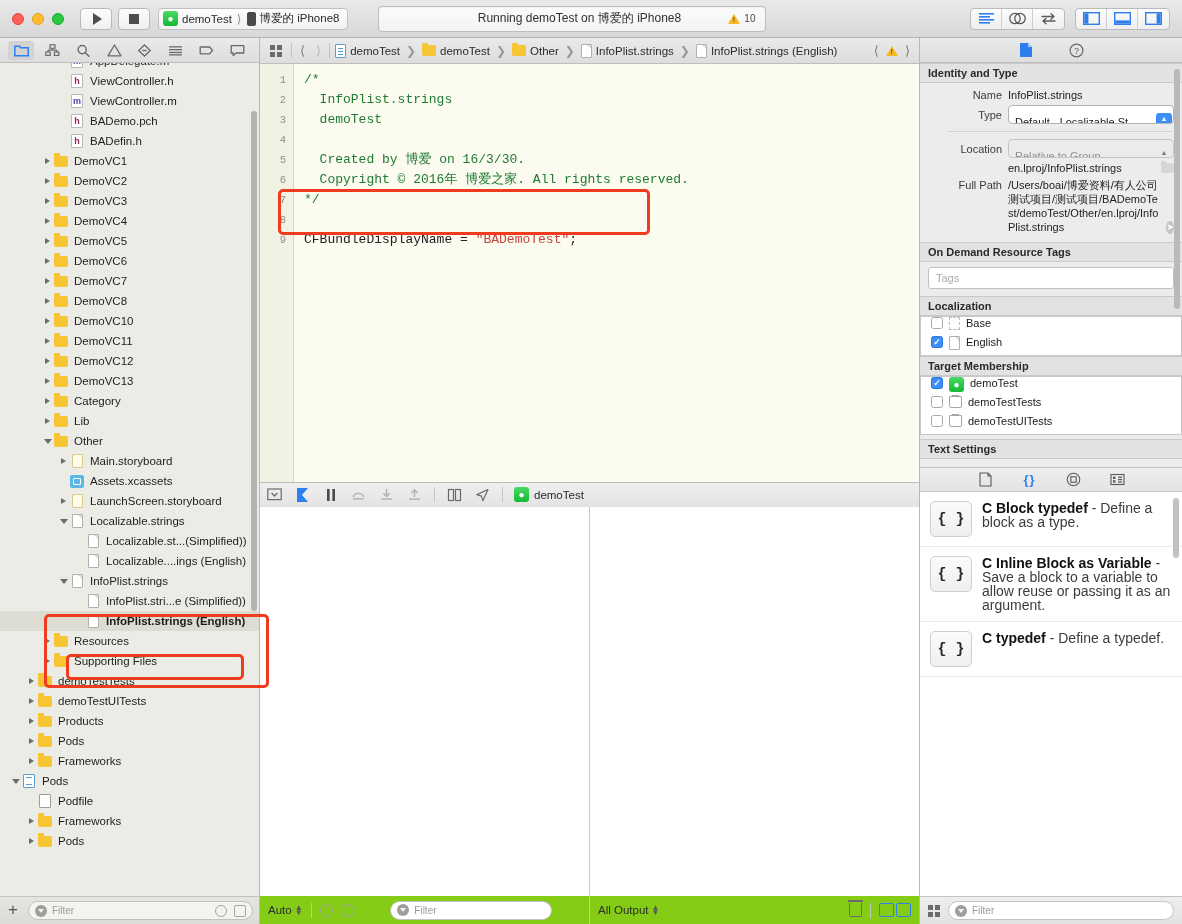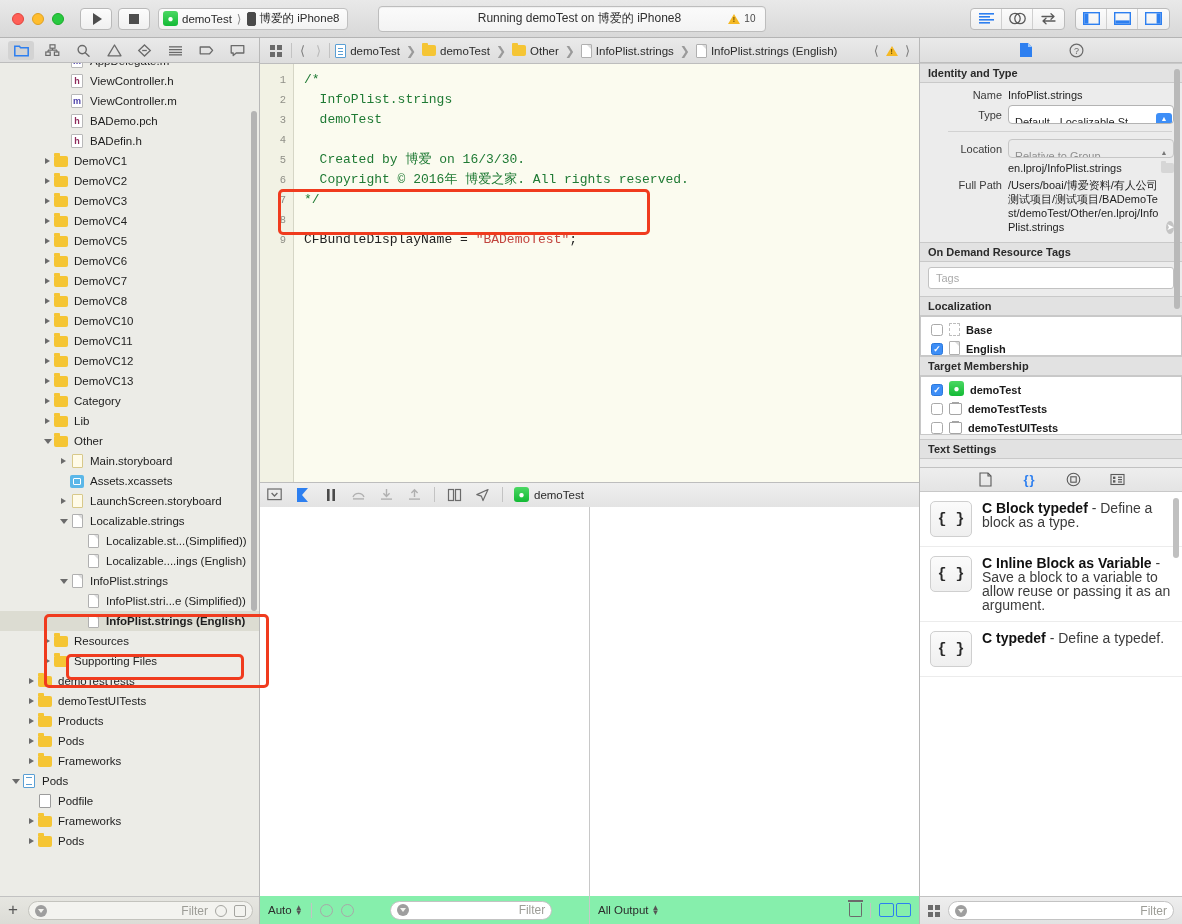--- a/index.html
+++ b/index.html
@@ -122,21 +122,21 @@
 
   .nav-scroll { position: absolute; right: 2px; top: 48px; width: 6px; height: 500px; background: #b4b4b4; border-radius: 3px; }
 
   .nav-filter { height: 28px; flex: 0 0 28px; background: linear-gradient(to bottom,#e6e6e1,#dcdcd6);
     border-top: 1px solid #c2c2c2; display: flex; align-items: center; padding: 0 6px; gap: 6px; }
   .plus { font-size: 17px; color: #555; line-height: 1; padding: 0 4px 3px 2px; }
   .filter-box { flex: 1; height: 19px; background: #f3f3ef; border: 1px solid #c3c3bd; border-radius: 10px;
     display: flex; align-items: center; padding: 0 6px; gap: 5px; }
   .filter-circ { width: 12px; height: 12px; border-radius: 50%; background: #9e9e9e; display:flex;align-items:center;justify-content:center;}
   .filter-circ::after{content:"";width:0;height:0;border-left:3px solid transparent;border-right:3px solid transparent;border-top:4px solid #f3f3ef;}
-  .filter-ph { color: #9d9d97; font-size: 12px; flex:1;text-align:right; }
+  .filter-ph { color: #9d9d97; font-size: 10px; flex:1; }
   .filter-ic { width: 12px; height: 12px; border: 1px solid #a5a5a0; border-radius: 50%; margin-left: 2px; }
   .filter-ic.sq { border-radius: 2px; }
 
   
   .center { flex: 1; display: flex; flex-direction: column; min-width: 0; border-right: 1px solid #b8b8b8; }
   .jumpbar { height: 26px; flex: 0 0 26px; background: linear-gradient(to bottom,#eaeaea,#dddddd);
     border-bottom: 1px solid #bdbdbd; display: flex; align-items: center; padding: 0 6px; gap: 5px; font-size: 11.5px; }
   .jb-icon { width: 20px; display: flex; align-items: center; justify-content: center; }
   .grid4 { display: grid; grid-template-columns: 5px 5px; grid-template-rows: 5px 5px; gap: 2px; }
   .grid4 > i { background: #6b6b6b; display:block; }
@@ -166,21 +166,21 @@
   
   .debugbar { height: 25px; flex: 0 0 25px; background: linear-gradient(to bottom,#efefef,#e3e3e3);
     border-top: 1px solid #bdbdbd; display: flex; align-items: center; padding: 0 6px; gap: 11px; }
   .dbtn { width: 17px; height: 16px; display: flex; align-items: center; justify-content: center; }
   .bp-flag { width: 0; height: 0; border-top: 7px solid #2d7ff0; border-bottom: 7px solid #2d7ff0; border-right: 6px solid transparent; width: 11px; }
   .dbg-scheme { display: flex; align-items: center; gap: 5px; font-size: 11.5px; color: #2a2a2a; }
   .debugpanes { flex: 1; display: flex; min-height: 0; background: #fff; }
   .dpane { flex: 1; display: flex; flex-direction: column; background: #fff; }
   .dpane + .dpane { border-left: 1px solid #c8c8c8; }
   .dpane-body { flex: 1; }
-  .dpane-foot { height: 28px; flex: 0 0 28px; display: flex; align-items: center; padding: 0 8px; gap: 8px; background: #86efac; }
+  .dpane-foot { height: 28px; flex: 0 0 28px; display: flex; align-items: center; padding: 0 8px; gap: 8px; background: #84cc16; }
   .popup-txt { font-size: 11.5px; color: #2c2c2c; display: flex; align-items: center; gap: 3px; }
   .stepper { display: inline-flex; flex-direction: column; line-height: 5px; font-size: 8px; color: #555; }
   .circ-ico { width: 13px; height: 13px; border: 1.2px solid #a8a8a8; border-radius: 50%; }
   .dfilter { width: 162px; height: 19px; background: #fff; border: 1px solid #c3c3c3; border-radius: 10px;
     display: flex; align-items: center; padding: 0 6px; gap: 5px; margin: 0 auto; }
   .trash { width: 13px; height: 14px; border: 1.2px solid #6b6b6b; border-top: 0; border-radius: 0 0 2px 2px; position: relative; }
   .trash::before { content:""; position:absolute; top:-3px; left:-2px; width:15px; height:1.5px; background:#6b6b6b; }
   .blue-seg { display: flex; gap: 2px; }
   .blue-seg div { width: 15px; height: 14px; border: 1.4px solid #2d7ff0; border-radius: 2px; }
 
@@ -206,21 +206,21 @@
     display: flex; flex-direction: column; align-items: center; justify-content: center; color: #fff; font-size: 7px; line-height: 6px; flex:0 0 16px;}
   .pop-arrow.flat { background: transparent; color: #777; }
   .insp-sep { height: 1px; background: #d2d2d2; margin: 5px 10px 5px 28px; }
   .fullpath { font-size: 11px; color: #1d1d1d; line-height: 14px; word-break: break-all; }
   .folder-mini { width: 13px; height: 10px; background: #d6d6d6; border-radius: 1px 2px 2px 2px; position: relative; }
   .folder-mini::before { content:""; position:absolute; top:-2px; left:0; width:5px; height:2.5px; background:#d6d6d6; border-radius:1px 1px 0 0; }
   .circ-arrow { width: 13px; height: 13px; border-radius: 50%; background: #c4c4c4; display:flex;align-items:center;justify-content:center;color:#fff;font-size:9px;line-height:1;}
   .tagbox { margin: 5px 8px 7px 8px; height: 22px; background: #fff; border: 1px solid #c2c2c2; border-radius: 3px;
     display: flex; align-items: center; padding: 0 7px; font-size: 11px; color: #aaa; }
   .listbox { background: #fff; border: 1px solid #c8c8c8; margin: 0; }
-  .lrow { height: 19px; display: flex; align-items: flex-end; gap: 6px; padding-left: 10px; font-size: 11px; font-weight: bold; }
+  .lrow { height: 19px; display: flex; align-items: flex-start; gap: 6px; padding-left: 10px; font-size: 11px; }
   .cb { width: 12px; height: 12px; border: 1px solid #a9a9a9; border-radius: 2.5px; background: #fff; flex: 0 0 12px; }
   .cb.on { background: #3d8ef7; border-color: #2a78db; display: flex; align-items: center; justify-content: center; }
   .cb.on::after { content: "✓"; color: #fff; font-size: 9px; line-height: 1; font-weight: bold; }
   .dashfile { width: 11px; height: 13px; border: 1px dashed #bdbdbd; border-radius: 1px; }
   .tgtico { width: 13px; height: 12px; border: 1px solid #a5a5a5; border-radius: 1px 1px 2px 2px; background: #fff; position:relative;}
   .tgtico::before{content:"";position:absolute;top:-2px;left:2px;width:4px;height:2px;background:#a5a5a5;}
   .tgtico::after{content:"";position:absolute;top:-2px;right:2px;width:4px;height:2px;background:#a5a5a5;}
   .insp-scroll { position: absolute; right: 2px; top: 6px; width: 6px; height: 240px; background: #b9b9b9; border-radius: 3px; }
 
   

